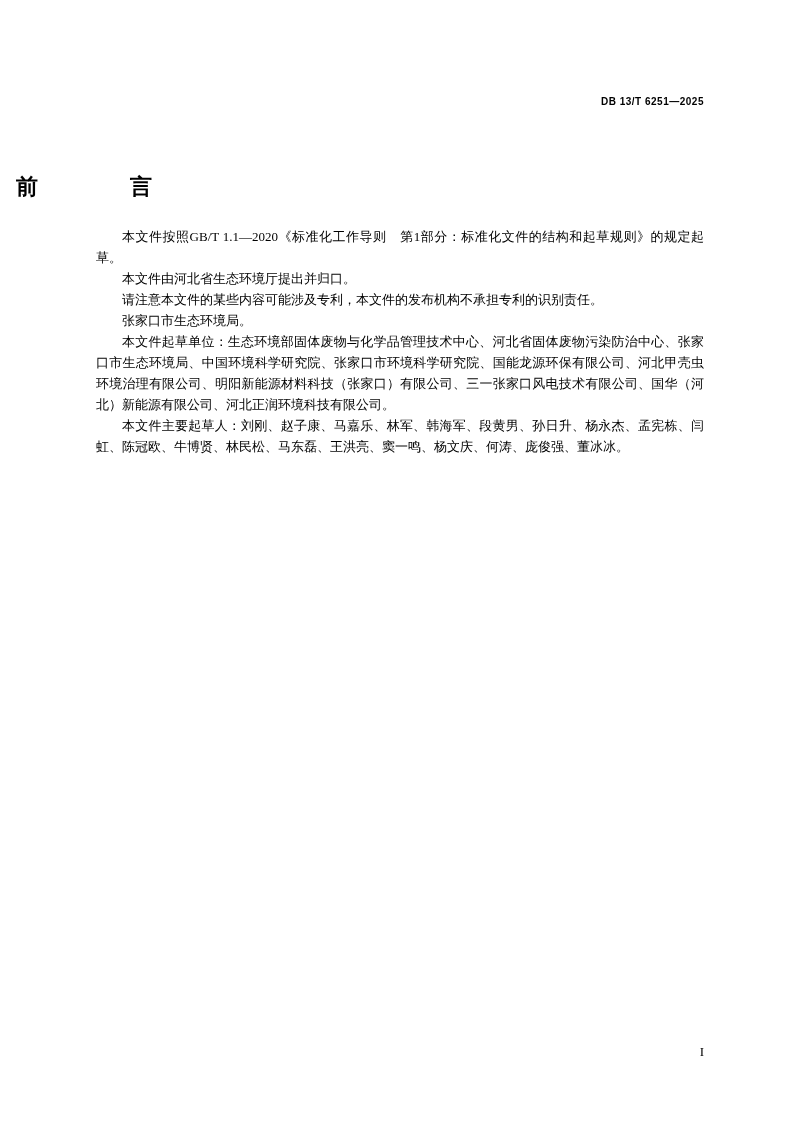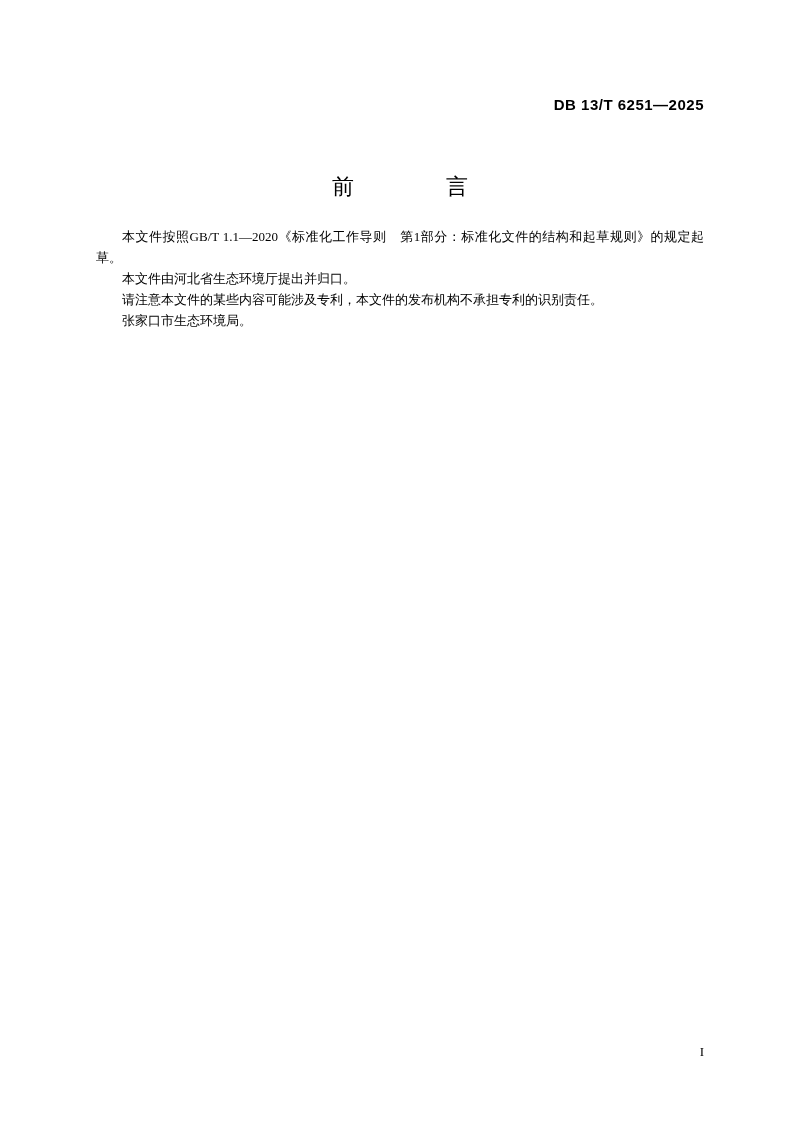--- a/index.html
+++ b/index.html
@@ -19,32 +19,32 @@
     background: #ffffff;
     overflow: hidden;
     box-sizing: border-box;
   }
   .header {
     position: absolute;
     top: 96px;
     right: 96px;
     font-family: "Liberation Sans", sans-serif;
     font-weight: bold;
-    font-size: 15px;
+    font-size: 10px;
     letter-spacing: 0.5px;
     white-space: nowrap;
   }
   .title {
     position: absolute;
     top: 172px;
     left: 0;
     width: 800px;
-    text-align: center;
+    text-align: left;
     font-family: "Liberation Serif", "DejaVu Serif", serif;
-    font-weight: normal;
+    font-weight: bold;
     font-size: 22px;
     letter-spacing: 16px;
     text-indent: 16px;
   }
   .content {
     position: absolute;
     top: 226px;
     left: 96px;
     width: 608px;
     font-size: 13px;
@@ -74,17 +74,19 @@
 
   <div class="header">DB 13/T 6251—2025</div>
 
   <div class="title">前　　言</div>
 
   <div class="content">
     <p class="indent">本文件按照GB/T 1.1—2020《标准化工作导则　第1部分：标准化文件的结构和起草规则》的规定起草。</p>
     <p class="indent">本文件由河北省生态环境厅提出并归口。</p>
     <p class="indent">请注意本文件的某些内容可能涉及专利，本文件的发布机构不承担专利的识别责任。</p>
     <p class="indent">张家口市生态环境局。</p>
+    <p class="indent">本文件起草单位：生态环境部固体废物与化学品管理技术中心、河北省固体废物污染防治中心、张家口市生态环境局、中国环境科学研究院、张家口市环境科学研究院、国能龙源环保有限公司、河北甲壳虫环境治理有限公司、明阳新能源材料科技（张家口）有限公司、三一张家口风电技术有限公司、国华（河北）新能源有限公司、河北正润环境科技有限公司。</p>
+    <p class="indent">本文件主要起草人：刘刚、赵子康、马嘉乐、林军、韩海军、段黄男、孙日升、杨永杰、孟宪栋、闫虹、陈冠欧、牛博贤、林民松、马东磊、王洪亮、窦一鸣、杨文庆、何涛、庞俊强、董冰冰。</p>
   </div>
 
   <div class="footer-page">I</div>
 
 </div>
 
 </body></html>

